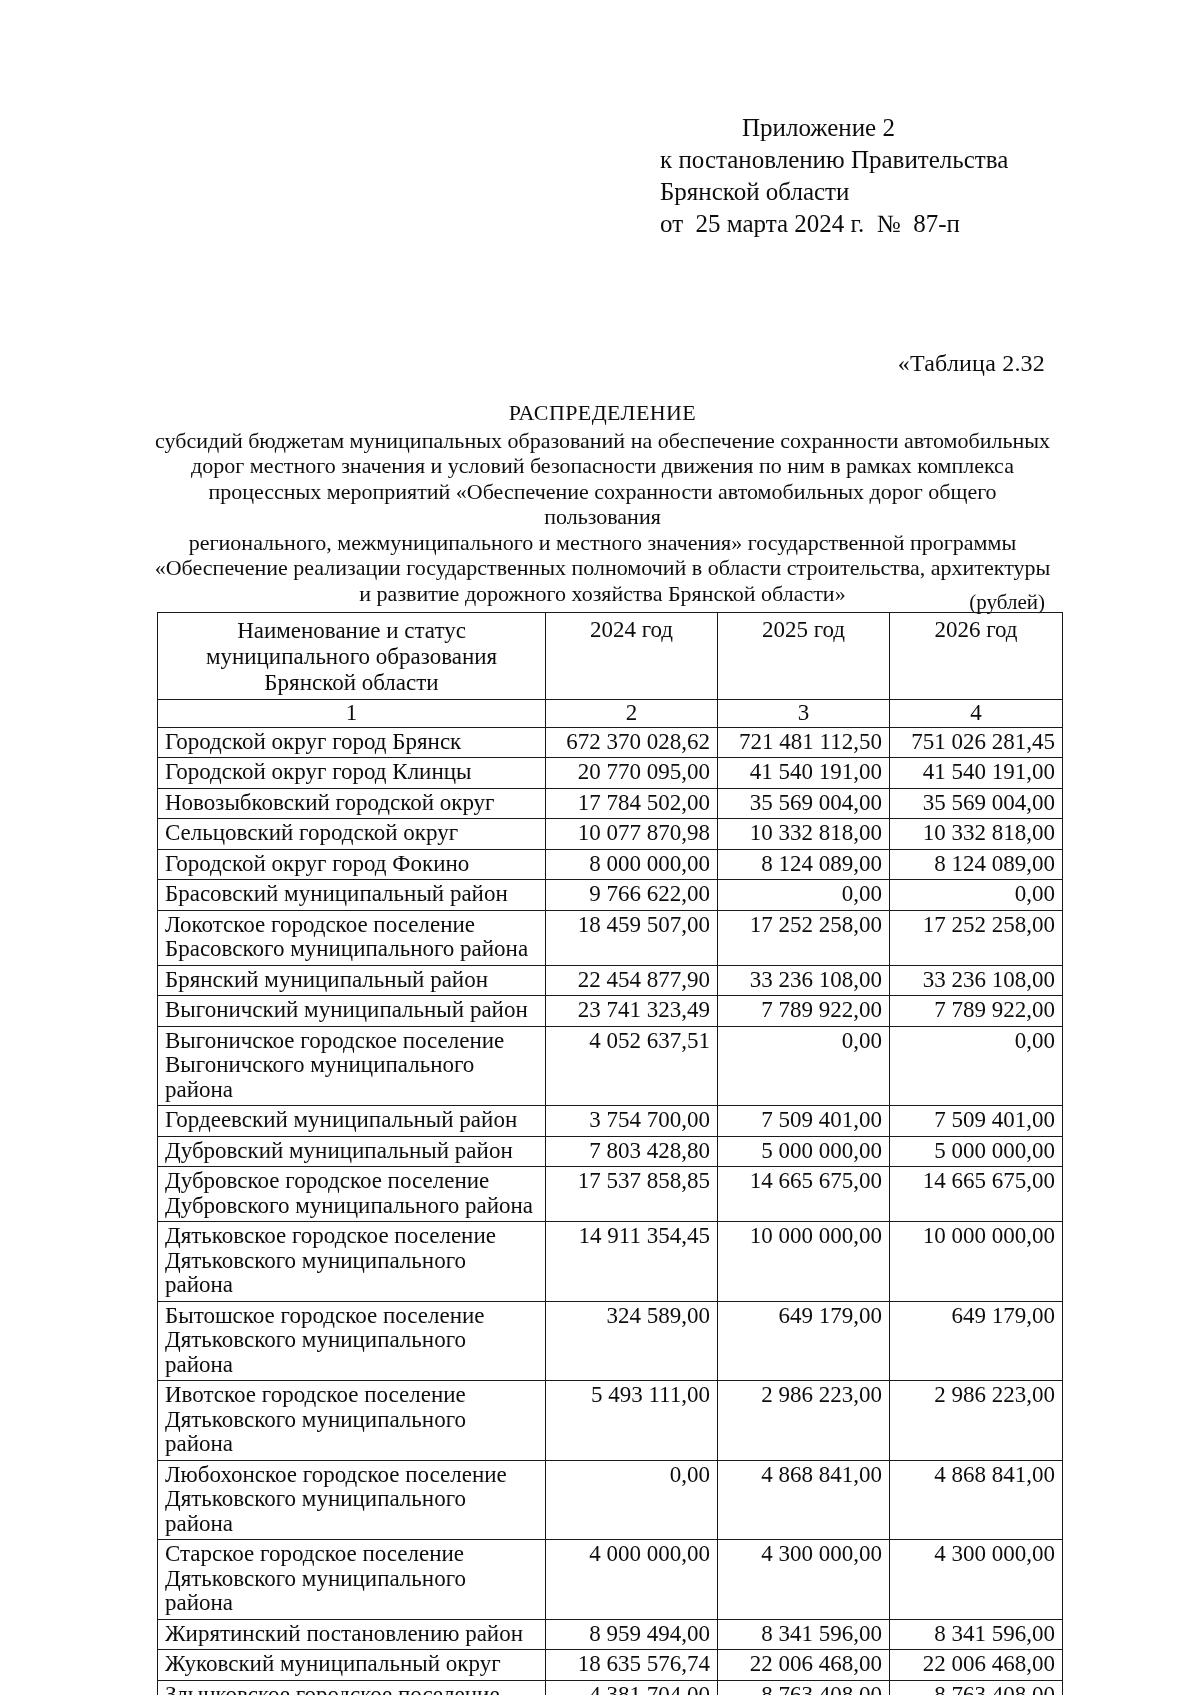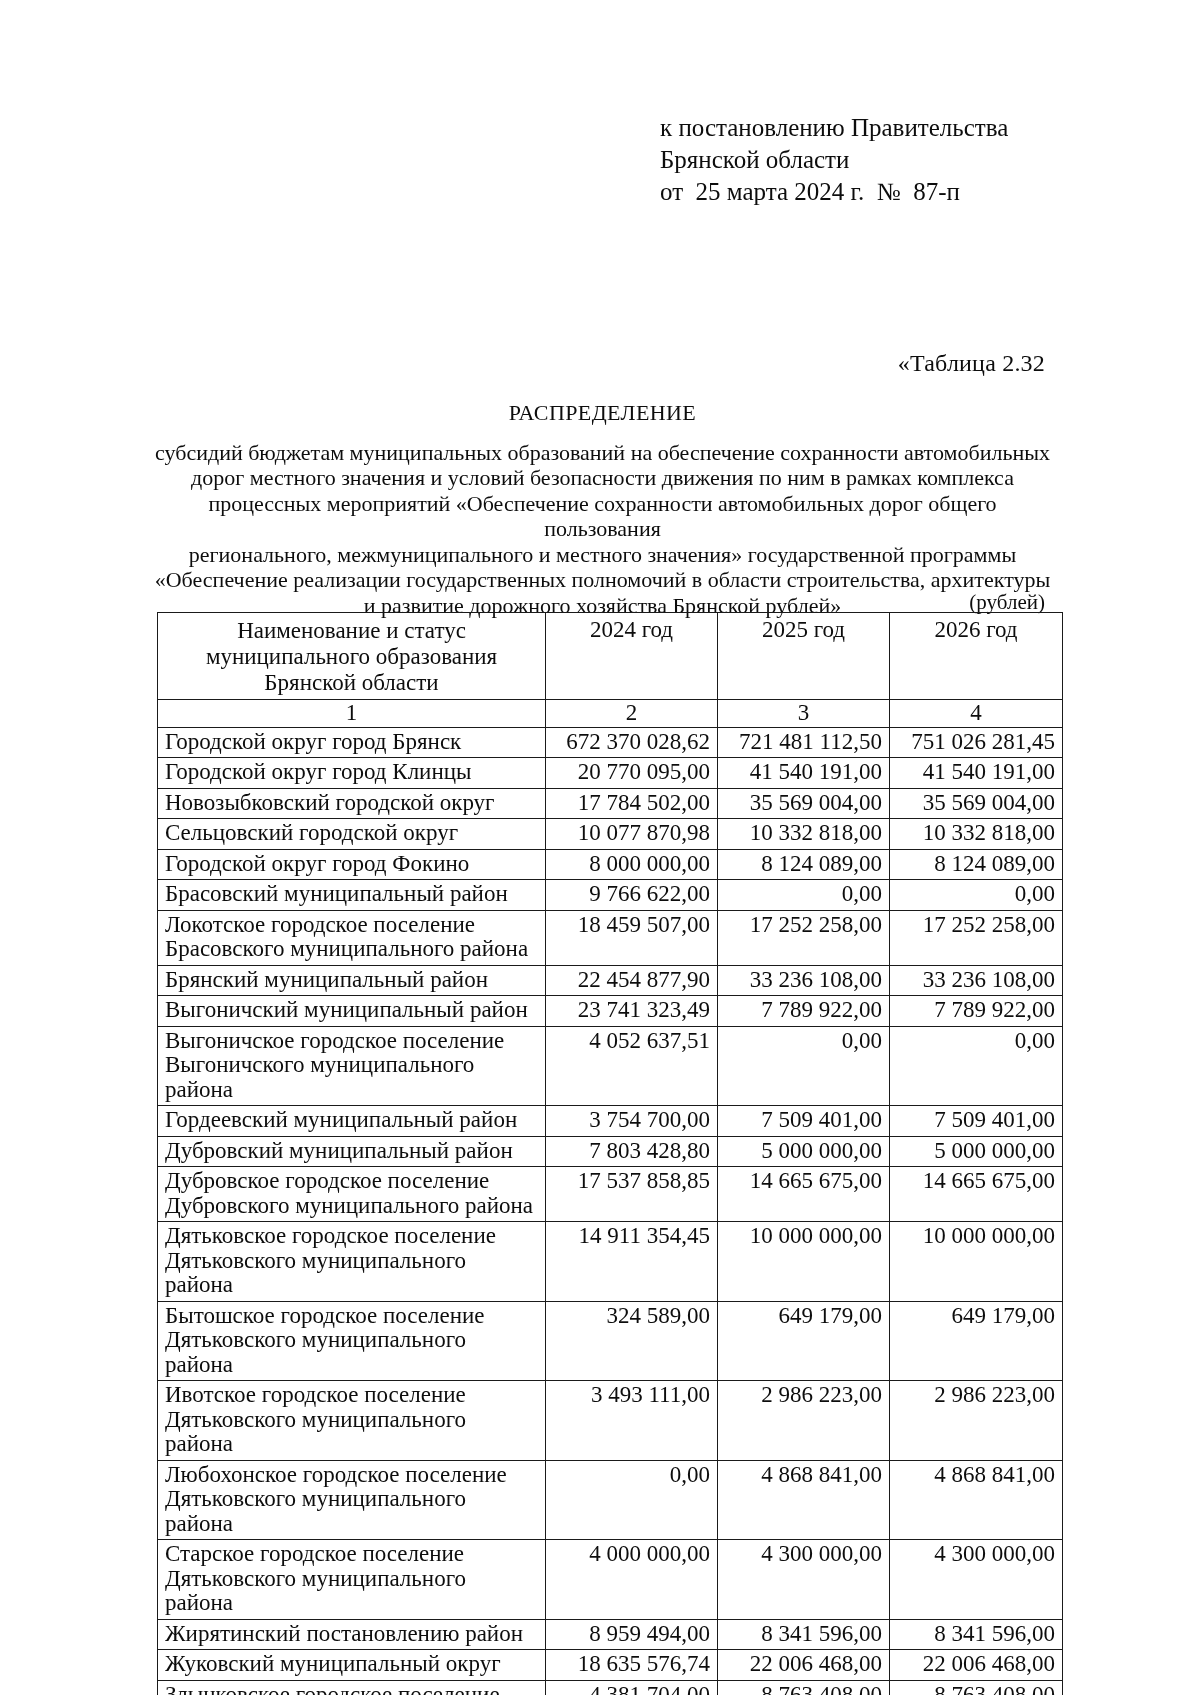--- a/index.html
+++ b/index.html
@@ -56,21 +56,21 @@
     left: 150px;
     top: 400px;
     width: 905px;
     text-align: center;
     font-size: 22px;
     line-height: 25.5px;
   }
   .title-main {
     font-size: 22px;
     letter-spacing: 0.4px;
-    margin-bottom: 14px;
+    margin-bottom: 2px;
   }
   .title-sub p {
     margin: 0;
   }
 
   
   .units-note {
     position: absolute;
     right: 155px;
     top: 590px;
@@ -129,36 +129,37 @@
     padding-right: 9px;
     white-space: nowrap;
   }
 </style>
 </head>
 <body>
 
 <div class="page">
 
   <div class="doc-header">
+    <div class="line line-center">Приложение 2</div>
     <div class="line">к постановлению Правительства</div>
     <div class="line">Брянской области</div>
     <div class="line">от  25 марта 2024 г.  №  87-п</div>
   </div>
 
   <div class="table-ref">«Таблица 2.32</div>
 
   <div class="title-block">
     <div class="title-main">РАСПРЕДЕЛЕНИЕ</div>
     <div class="title-sub">
       <p>субсидий бюджетам муниципальных образований на обеспечение сохранности автомобильных</p>
       <p>дорог местного значения и условий безопасности движения по ним в рамках комплекса</p>
       <p>процессных мероприятий «Обеспечение сохранности автомобильных дорог общего пользования</p>
       <p>регионального, межмуниципального и местного значения» государственной программы</p>
       <p>«Обеспечение реализации государственных полномочий в области строительства, архитектуры</p>
-      <p>и развитие дорожного хозяйства Брянской рублей»</p>
+      <p>и развитие дорожного хозяйства Брянской области»</p>
     </div>
   </div>
 
   <div class="units-note">(рублей)</div>
 
   <div class="table-wrap">
     <table class="main-table">
       <colgroup>
         <col class="c-name">
         <col class="c-y1">
@@ -272,21 +273,21 @@
           <tr>
             <td class="name-cell">Бытошское городское поселение
 Дятьковского муниципального района</td>
             <td class="val-cell">324 589,00</td>
             <td class="val-cell">649 179,00</td>
             <td class="val-cell">649 179,00</td>
           </tr>
           <tr>
             <td class="name-cell">Ивотское городское поселение
 Дятьковского муниципального района</td>
-            <td class="val-cell">3 493 111,00</td>
+            <td class="val-cell">5 493 111,00</td>
             <td class="val-cell">2 986 223,00</td>
             <td class="val-cell">2 986 223,00</td>
           </tr>
           <tr>
             <td class="name-cell">Любохонское городское поселение
 Дятьковского муниципального района</td>
             <td class="val-cell">0,00</td>
             <td class="val-cell">4 868 841,00</td>
             <td class="val-cell">4 868 841,00</td>
           </tr>

